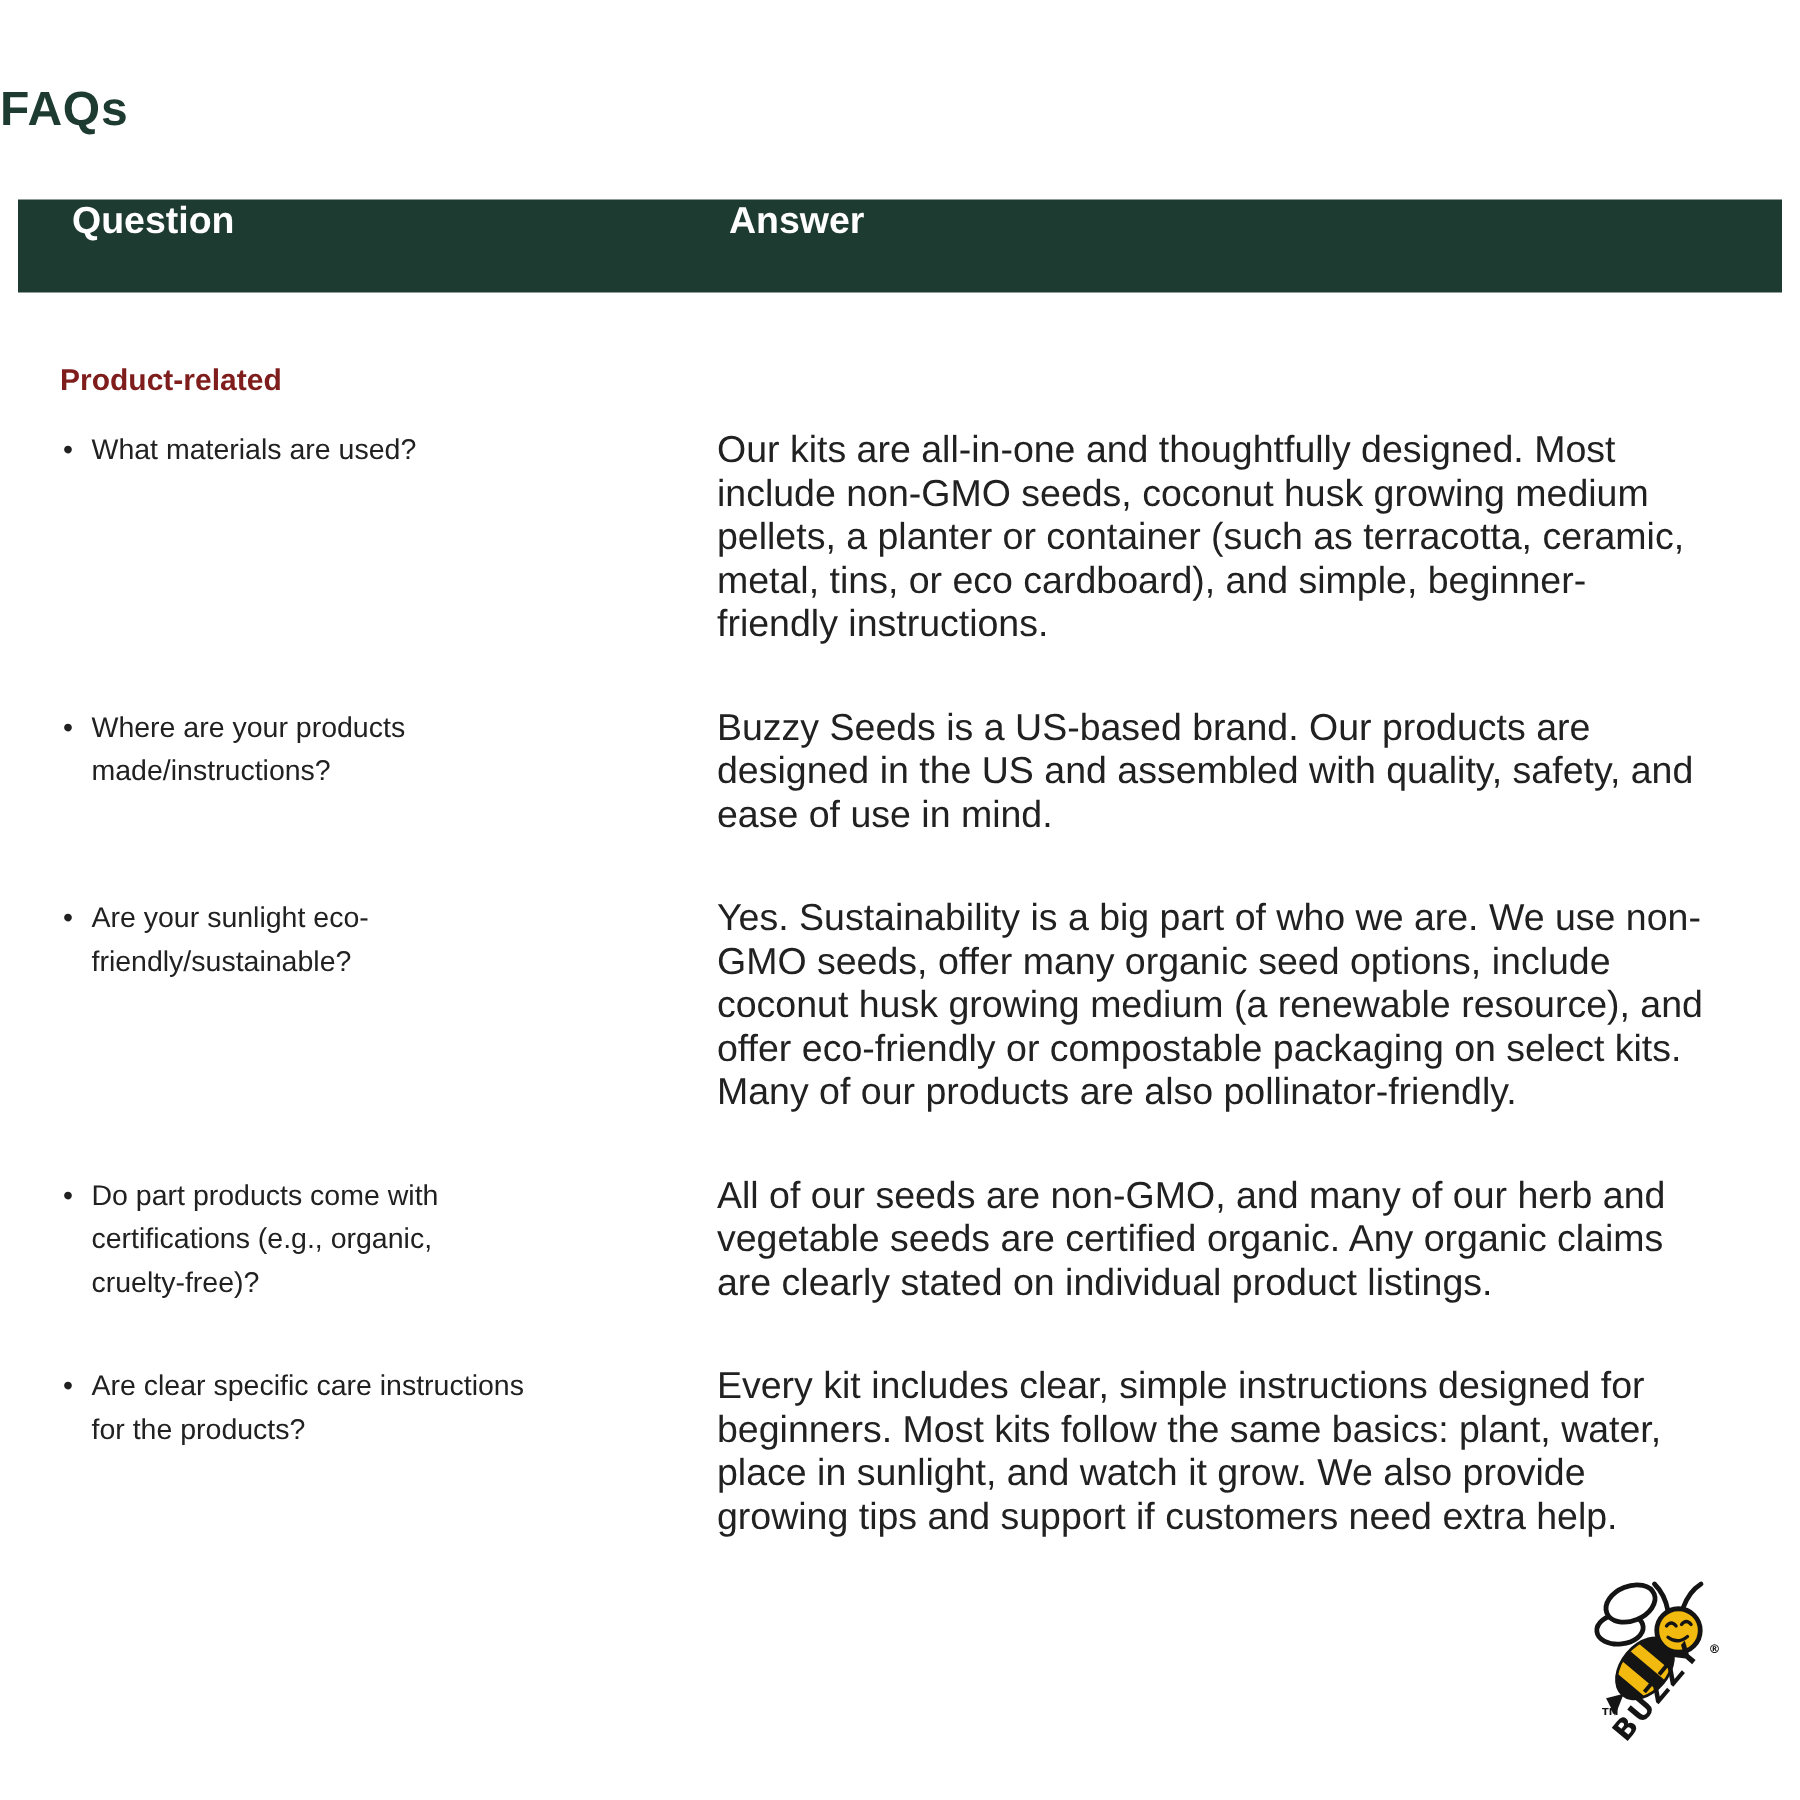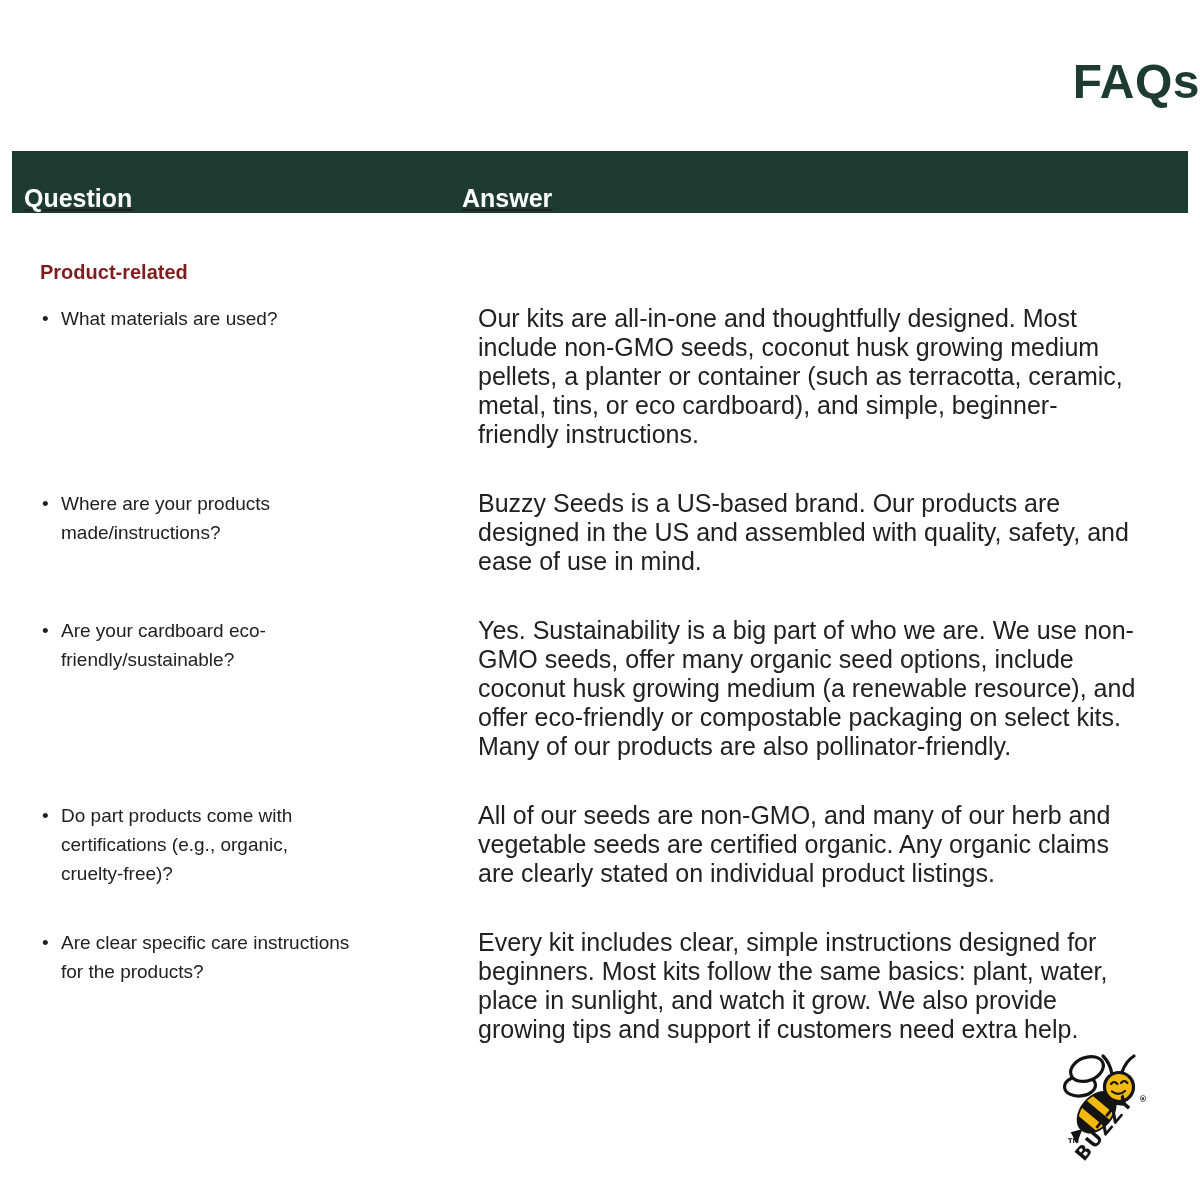--- a/index.html
+++ b/index.html
@@ -13,35 +13,34 @@
   *{box-sizing:border-box;margin:0;padding:0;}
   html,body{width:1200px;height:1200px;}
   body{
     background:var(--page-bg);
     font-family:"Liberation Sans","DejaVu Sans",sans-serif;
     color:var(--body-text);
     position:relative;
     overflow:hidden;
   }
   .page-title{
-    text-align:right;
+    text-align:left;
     padding-top:54px;
-    font-size:48px;
+    font-size:32px;
     font-weight:800;
     letter-spacing:0.5px;
     color:var(--accent-green);
   }
   .header-bar{
     margin:42px 12px 0 12px;
     height:62px;
     background:var(--accent-green);
     display:flex;
-    align-items:flex-end;
-    padding-left:12px;
-    text-decoration:underline;
+    align-items:flex-start;
+    padding-left:36px;
   }
   .header-bar .col-label{
     color:var(--header-text);
     font-size:25px;
     font-weight:700;
   }
   .header-bar .col-question{width:438px;}
   .header-bar .col-answer{flex:1;}
   .content{
     margin:48px 40px 0 40px;
@@ -115,21 +114,21 @@
     <div class="answer-cell">Our kits are all-in-one and thoughtfully designed. Most include non-GMO seeds, coconut husk growing medium pellets, a planter or container (such as terracotta, ceramic, metal, tins, or eco cardboard), and simple, beginner-friendly instructions.</div>
 
     <div class="question-cell">
       <span class="bullet">•</span>
       <span class="q-text">Where are your products made/instructions?</span>
     </div>
     <div class="answer-cell">Buzzy Seeds is a US-based brand. Our products are designed in the US and assembled with quality, safety, and ease of use in mind.</div>
 
     <div class="question-cell">
       <span class="bullet">•</span>
-      <span class="q-text">Are your cardboard eco-friendly/sustainable?</span>
+      <span class="q-text">Are your sunlight eco-friendly/sustainable?</span>
     </div>
     <div class="answer-cell">Yes. Sustainability is a big part of who we are. We use non-GMO seeds, offer many organic seed options, include coconut husk growing medium (a renewable resource), and offer eco-friendly or compostable packaging on select kits. Many of our products are also pollinator-friendly.</div>
 
     <div class="question-cell">
       <span class="bullet">•</span>
       <span class="q-text">Do part products come with certifications (e.g., organic, cruelty-free)?</span>
     </div>
     <div class="answer-cell">All of our seeds are non-GMO, and many of our herb and vegetable seeds are certified organic. Any organic claims are clearly stated on individual product listings.</div>
 
     <div class="question-cell">

